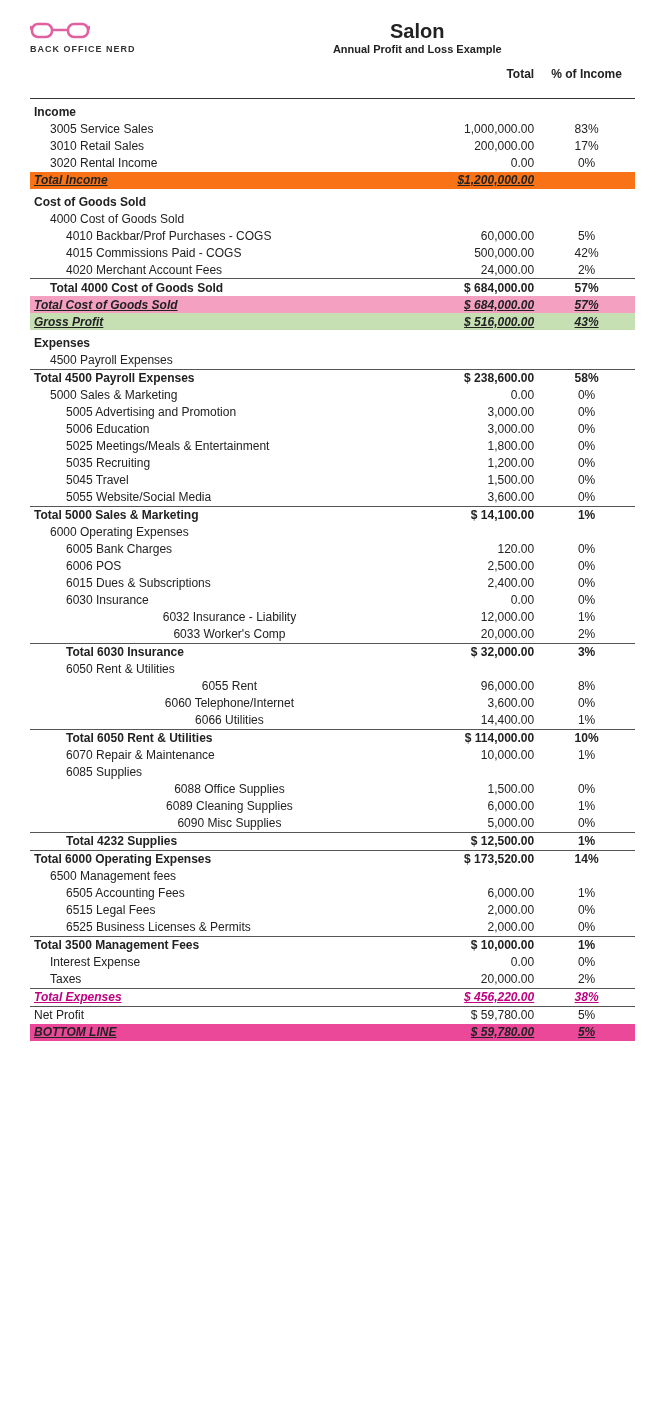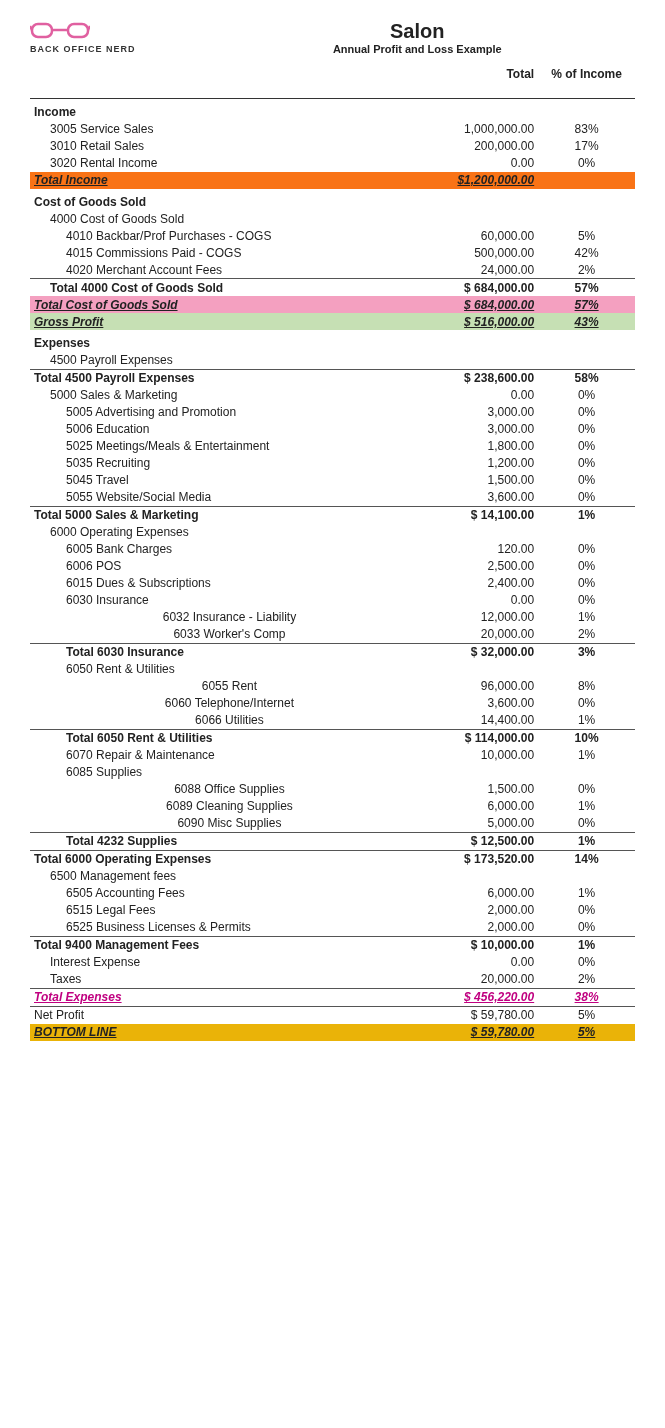--- a/index.html
+++ b/index.html
@@ -92,21 +92,21 @@
     .total-expenses-row td {
       font-style: italic;
       text-decoration: underline;
       font-weight: bold;
       color: #c00080;
     }
     .net-profit-row td {
       font-weight: normal;
     }
     .bottom-line-row td {
-      background: #eab308;
+      background: #ec4899;
       font-style: italic;
       text-decoration: underline;
       font-weight: bold;
     }
     .bold-row td { font-weight: bold; margin-top: 24px; }
     .divider-top td { border-top: 1px solid #555; }
   </style>
 </head>
 <body>
 
@@ -391,21 +391,21 @@
     <td class="col-total">2,000.00</td>
     <td class="col-pct">0%</td>
   </tr>
   <tr class="indent2">
     <td class="col-label">6525  Business Licenses &amp; Permits</td>
     <td class="col-total">2,000.00</td>
     <td class="col-pct">0%</td>
   </tr>
 
   <tr class="bold-row divider-top">
-    <td class="col-label">Total 9400 Management Fees</td>
+    <td class="col-label">Total 3500 Management Fees</td>
     <td class="col-total">$ 10,000.00</td>
     <td class="col-pct">1%</td>
   </tr>
 
   <tr class="indent1">
     <td class="col-label">Interest Expense</td>
     <td class="col-total">0.00</td>
     <td class="col-pct">0%</td>
   </tr>
 

